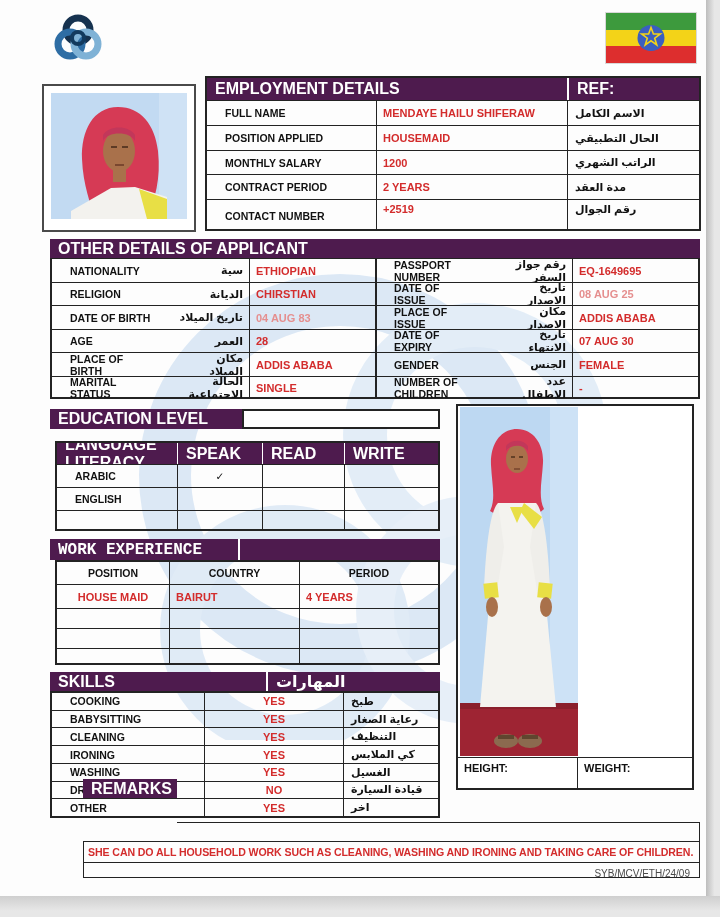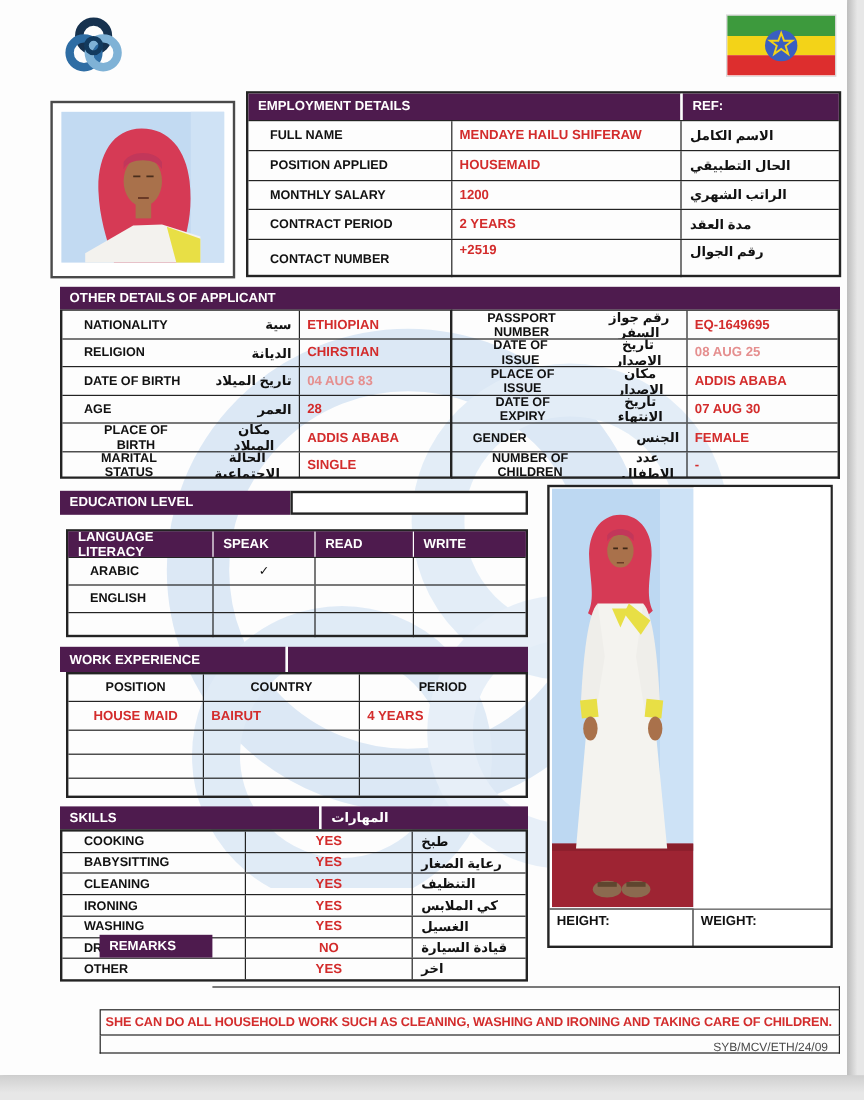--- a/index.html
+++ b/index.html
@@ -13,33 +13,33 @@
 
   
   .logo-wrap { left:52px; top:13px; display:flex; gap:6px; align-items:flex-start; }
   .logo-texts { display:flex; flex-direction:column; align-items:flex-end; }
   .logo-ar { color:#1f5f6b; font-weight:bold; font-size:15px; line-height:17px; }
   .logo-en { color:#16324f; font-weight:bold; font-size:12.5px; letter-spacing:.3px; line-height:14px; }
   .logo-tagline { background:#7d3c75; color:#fff; font-size:9.5px; font-weight:bold; padding:1px 8px; border-radius:2px; margin-top:2px; line-height:12px; }
   .logo-sub { color:#7d3c75; font-weight:bold; font-size:6.3px; letter-spacing:.6px; margin-top:1px; }
 
   
-  .pbar { background:#4e1b4e; color:#fff; font-weight:bold; font-size:11px; display:flex; align-items:center; padding:3px 8px; }
+  .pbar { background:#4e1b4e; color:#fff; font-weight:bold; font-size:16px; display:flex; align-items:center; padding:3px 8px; }
 
   
   .tbl { position:absolute; border:2px solid #232323; }
   .row { display:flex; border-top:1px solid #232323; }
   .row:first-child { border-top:none; }
   .cell { border-left:1px solid #232323; display:flex; align-items:center; overflow:hidden; }
   .cell:first-child { border-left:none; }
   .lbl { font-weight:bold; font-size:10.5px; color:#111; padding:0 18px; }
   .val { font-weight:bold; font-size:11px; color:#d32c2c; padding:0 6px; }
   .faded { color:#e58f8f; }
   .arlbl { font-weight:bold; font-size:11px; color:#111; justify-content:flex-end; padding:0 7px; direction:rtl; }
-  .between { justify-content:space-between;text-align:center; }
+  .between { justify-content:space-between; }
   .ctr { justify-content:center; padding:0; }
 
   .emp-header { display:flex; height:22px; }
   .emp-header .ph1 { width:360px; }
   .emp-header .gap { width:2px; background:#fdfdfd; }
   .emp-header .ph2 { flex:1; }
 
   .photo-box { left:42px; top:84px; width:154px; height:148px; border:2px solid #4a4a4a; background:#fff; display:flex; align-items:flex-start; justify-content:center; padding-top:7px; }
 
   .hw-cell { font-weight:bold; font-size:11px; color:#111; padding:4px 6px; align-items:flex-start; }
@@ -243,21 +243,21 @@
         <div class="cell" style="flex:1"></div>
       </div>
       <div class="row" style="height:21px">
         <div class="cell" style="width:120px"></div>
         <div class="cell" style="width:85px"></div>
         <div class="cell" style="width:82px"></div>
         <div class="cell" style="flex:1"></div>
       </div>
     </div>
 
-    <div class="abs" style="left:50px; top:539px; width:390px; height:21px; display:flex;">
+    <div class="abs" style="left:50px; top:539px; width:390px; height:21px; display:flex;font-family:Liberation Mono, monospace;">
       <div class="pbar" style="width:188px;">WORK EXPERIENCE</div>
       <div style="width:2px; background:#fdfdfd;"></div>
       <div class="pbar" style="flex:1;"></div>
     </div>
     <div class="tbl" style="left:55px; top:560px; width:385px; height:105px;">
       <div class="row" style="height:22px">
         <div class="cell lbl ctr" style="width:112px">POSITION</div>
         <div class="cell lbl ctr" style="width:130px">COUNTRY</div>
         <div class="cell lbl ctr" style="flex:1">PERIOD</div>
       </div>

